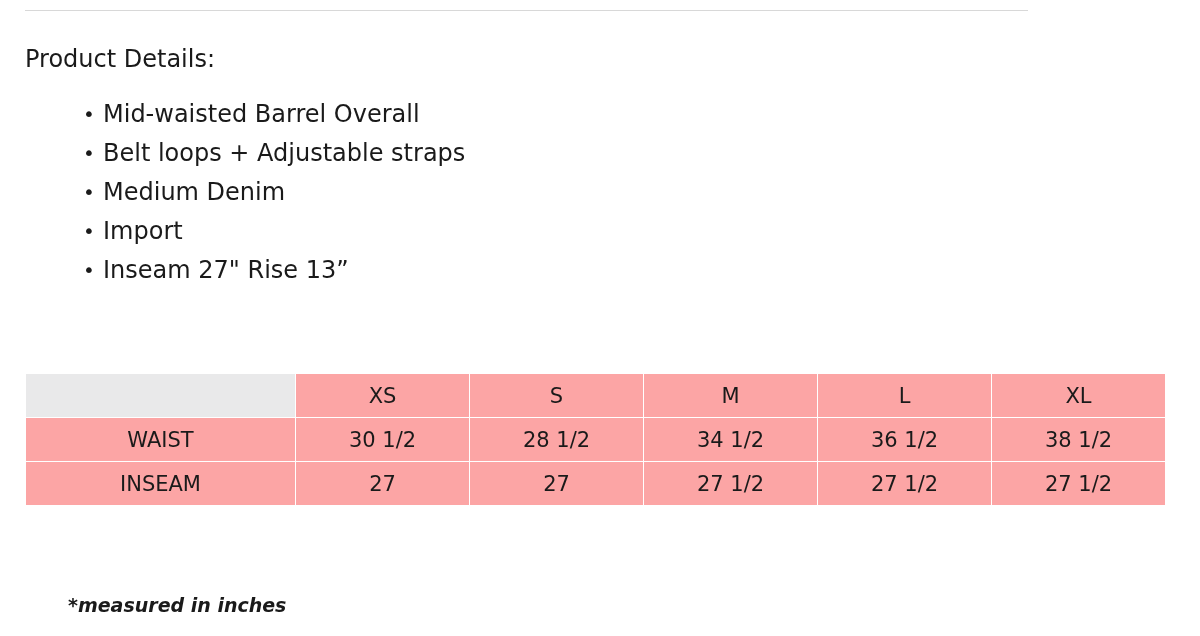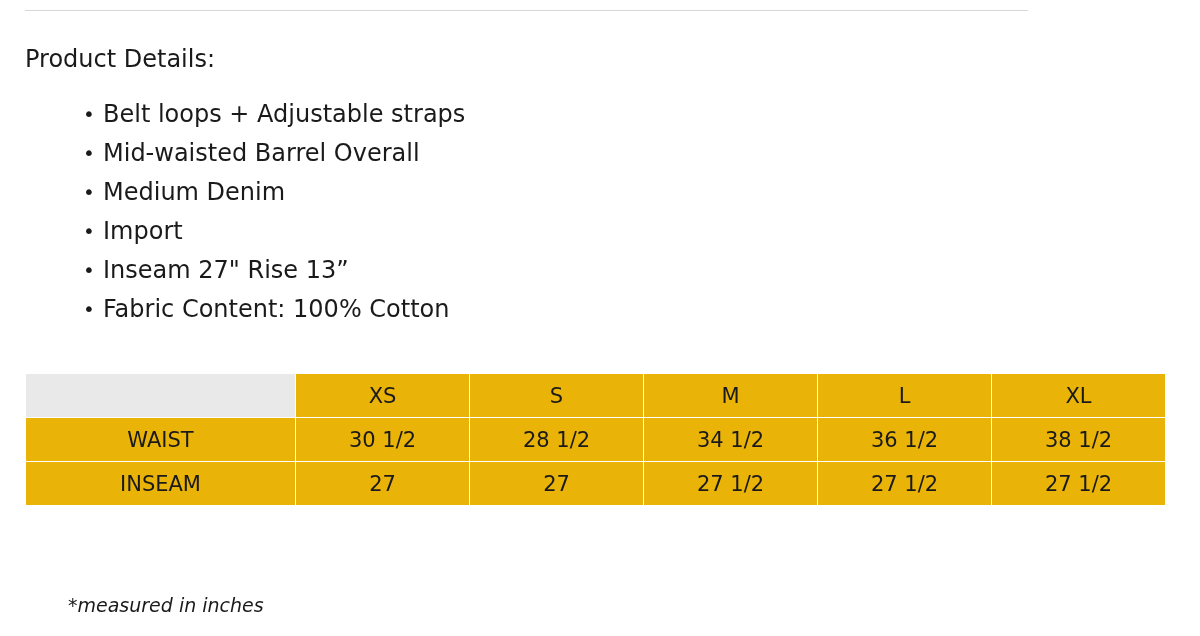--- a/index.html
+++ b/index.html
@@ -64,21 +64,21 @@
     top: 373px;
     width: 1140px;
   }
   table.size-table {
     border-collapse: collapse;
     width: 1140px;
     table-layout: fixed;
   }
   table.size-table th,
   table.size-table td {
-    background: #eab308;
+    background: #fca5a5;
     border: 1px solid #ffffff;
     text-align: center;
     font-weight: 400;
     font-size: 21px;
     color: #1a1a1a;
     height: 43px;
     padding: 0;
   }
   table.size-table col.label-col { width: 270px; }
   table.size-table col.size-col { width: 174px; }
@@ -87,38 +87,37 @@
   }
   table.size-table tbody td.row-label {
     font-weight: 400;
   }
   .measured-note {
     position: absolute;
     left: 68px;
     top: 594px;
     font-size: 19px;
     font-style: italic;
-    font-weight: normal;
+    font-weight: bold;
     color: #1a1a1a;
   }
 </style>
 </head>
 <body>
 
 <div class="top-rule"></div>
 
 <div class="details-wrap">
   <div class="details-heading">Product Details:</div>
   <ul class="details-list">
+    <li>Mid-waisted Barrel Overall</li>
     <li>Belt loops + Adjustable straps</li>
-    <li>Mid-waisted Barrel Overall</li>
     <li>Medium Denim</li>
     <li>Import</li>
     <li>Inseam 27" Rise 13”</li>
-    <li>Fabric Content: 100% Cotton</li>
   </ul>
 </div>
 
 <div class="size-table-wrap">
   <table class="size-table">
     <colgroup>
       <col class="label-col">
       <col class="size-col">
       <col class="size-col">
       <col class="size-col">

